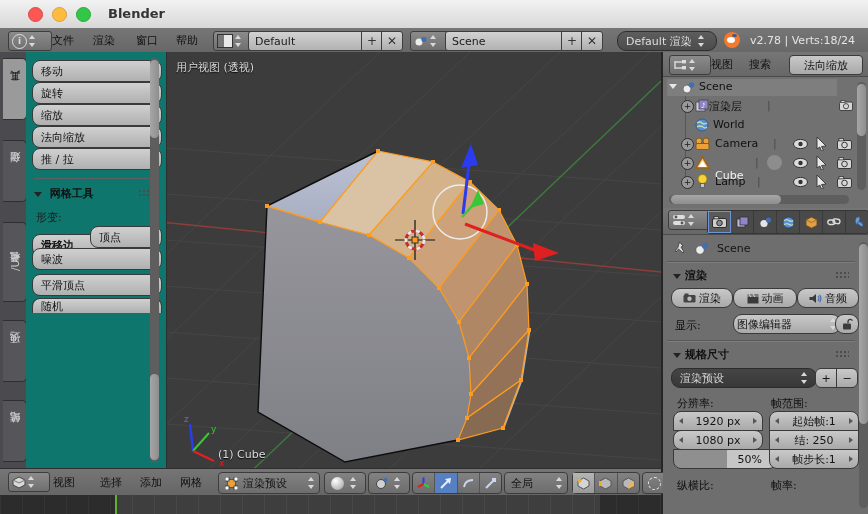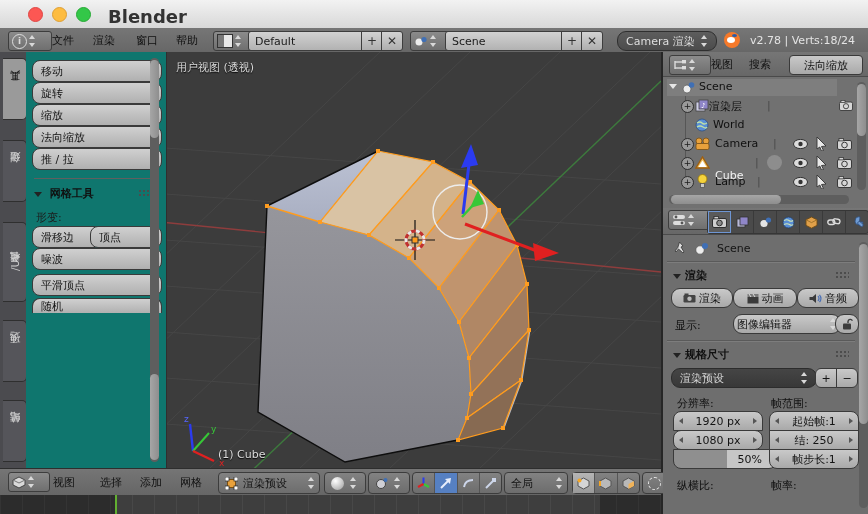--- a/index.html
+++ b/index.html
@@ -7,21 +7,21 @@
        font-family:"DejaVu Sans","Liberation Sans",sans-serif;
        font-size:11px;color:#151515;background:#3c3c3c;-webkit-font-smoothing:antialiased;}
   .abs{position:absolute;}
   
   .titlebar{left:0;top:0;width:868px;height:28px;
     background:linear-gradient(#f2f2f2,#d8d8d8);border-bottom:1px solid #9a9a9a;}
   .tl{width:13px;height:13px;border-radius:50%;top:7px;}
   .tl.red{left:28px;background:#fc5753;border:1px solid #df4744;}
   .tl.yel{left:52px;background:#fdbc40;border:1px solid #de9f34;}
   .tl.grn{left:76px;background:#33c748;border:1px solid #27aa35;}
-  .wtitle{left:108px;top:6px;font-weight:bold;font-size:18px;color:#333;}
+  .wtitle{left:108px;top:6px;font-weight:bold;font-size:13px;color:#333;}
   
   .topbar{left:0;top:28px;width:868px;height:24px;background:linear-gradient(#767676,#676767);
     border-bottom:1px solid #2e2e2e;}
   .menu{top:5px;color:#111;cursor:default;}
   .ebtn{height:18px;top:3px;border:1px solid #3d3d3d;border-radius:3px;
     background:linear-gradient(#8b8b8b,#6f6f6f);display:flex;align-items:center;padding:0 3px;gap:2px;}
   .ud{width:7px;height:12px;position:relative;}
   .ud:before,.ud:after{content:"";position:absolute;left:0;border-left:3.5px solid transparent;border-right:3.5px solid transparent;}
   .ud:before{top:0;border-bottom:4px solid #d9d9d9;}
   .ud:after{bottom:0;border-top:4px solid #d9d9d9;}
@@ -139,21 +139,21 @@
         </svg>
       <span class="ud"></span>
     </div>
     <div class="abs txtfield" style="left:445px;width:115px;">
       <span>Scene</span>
     </div>
     <div class="abs sqbtn" style="left:561px;">+</div>
     <div class="abs sqbtn" style="left:581px;border-radius:0 3px 3px 0;">✕</div>
 
     <div class="abs engine" style="left:617px;width:82px;">
-      <span>Camera 渲染</span>
+      <span>Default 渲染</span>
         <span class="ud"></span>
     </div>
     <div class="abs blogo" style="left:724px;"></div>
     <div class="abs stats" style="left:750px;">v2.78 | Verts:18/24</div>
   </div>
 
   <div class="abs vpwrap">
     <div class="abs vp3d">
 
       <svg class="abs" style="left:0;top:0;" width="661" height="416" viewBox="0 0 661 416">
@@ -293,21 +293,21 @@
           </div>
 
         <div class="abs" style="left:8px;top:126px;width:120px;height:1px;background:#5f5f5f;"></div>
         <div class="abs phead" style="left:8px;top:134px;">
           <span class="tri-d"></span>
           <span>网格工具</span>
         </div>
         <div class="abs grip" style="left:112px;top:137px;"></div>
 
         <div class="abs plabel" style="left:10px;top:158px;color:#1c1c1c;">形变:</div>
-        <div class="abs sbtn half" style="top:174px;">
+        <div class="abs sbtn half" style="top:182px;font-weight:bold;">
             <span>滑移边</span>
           </div>
         <div class="abs sbtn half" style="left:64px;top:174px;width:54px;">
             <span>顶点</span>
           </div>
         <div class="abs sbtn" style="top:196px;">
             <span>噪波</span>
           </div>
         <div class="abs sbtn" style="top:222px;">
             <span>平滑顶点</span>

